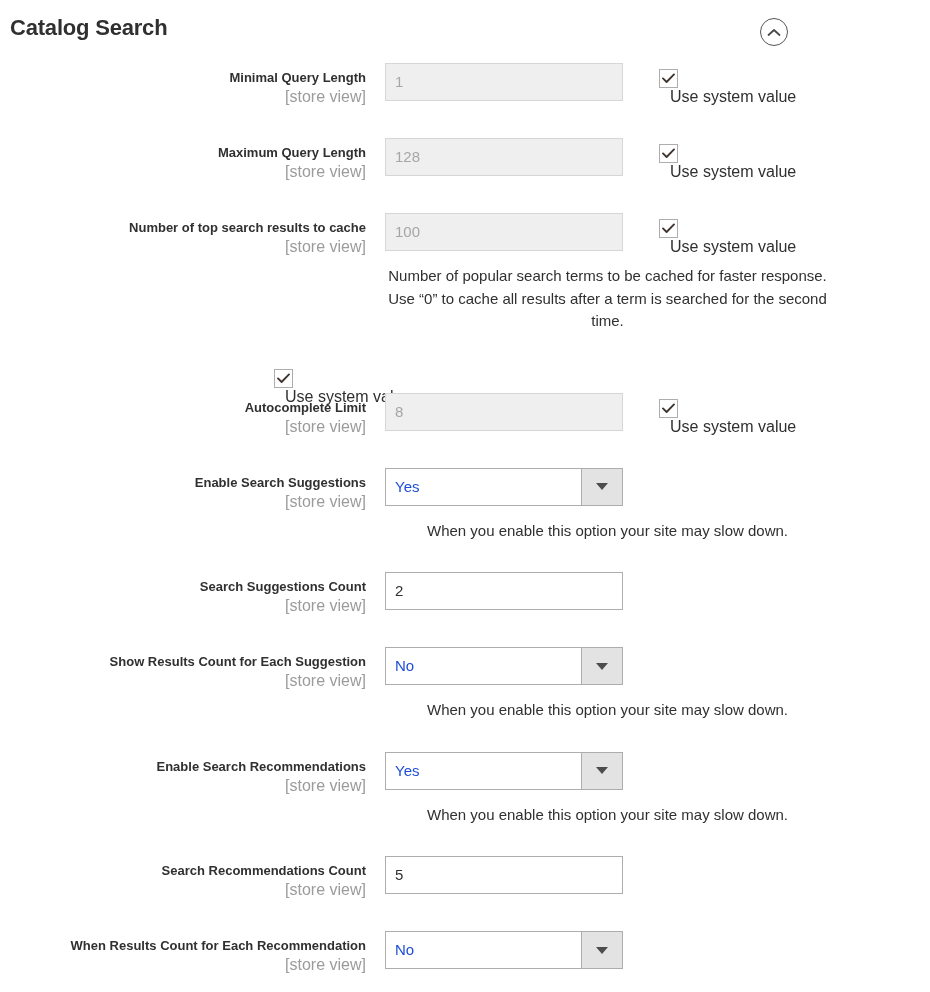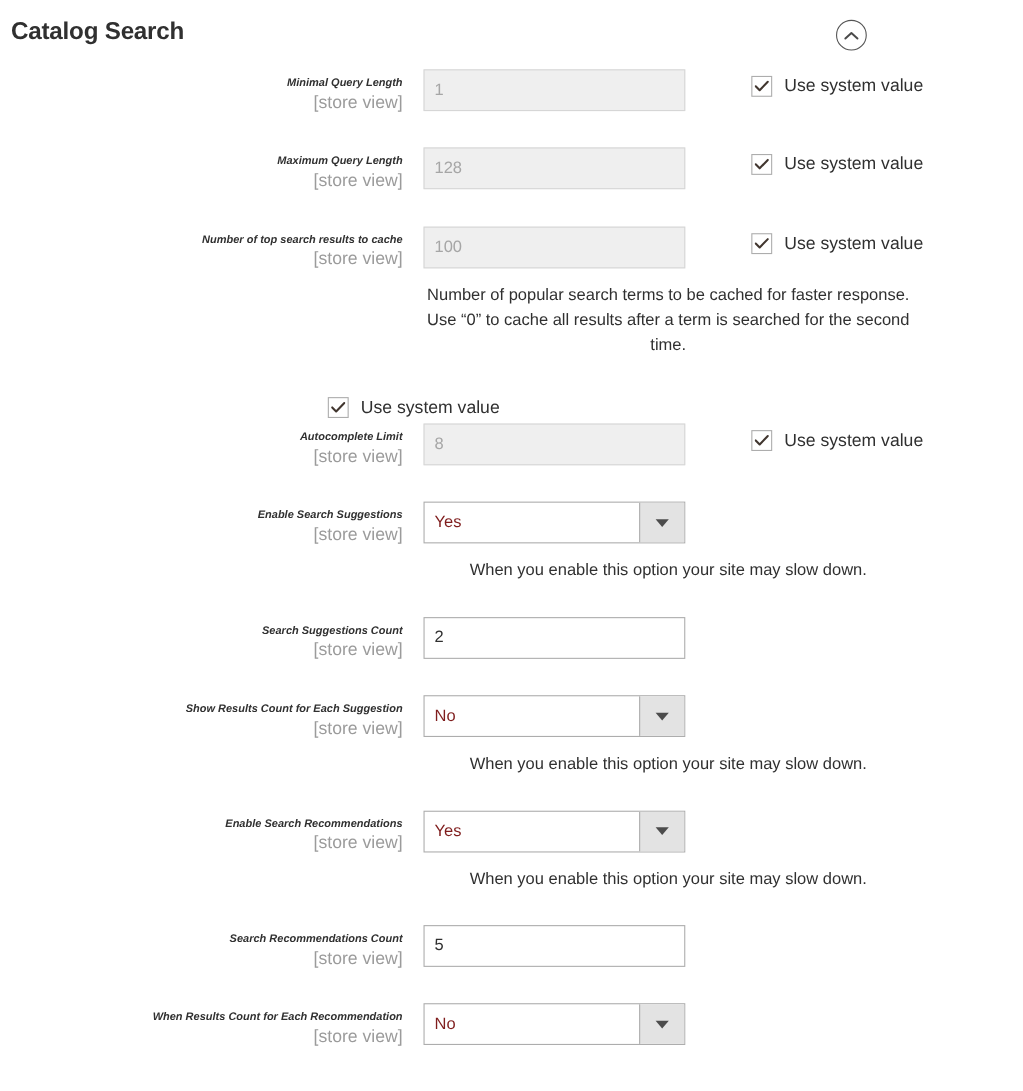--- a/index.html
+++ b/index.html
@@ -66,26 +66,25 @@
 
   .label-col {
     width: 385px;
     flex: 0 0 385px;
     text-align: right;
     padding-right: 19px;
     box-sizing: border-box;
     padding-top: 7px;
   }
   .field-label {
-    font-size: 10px;
+    font-size: 13px;
     font-weight: 700;
     color: #303030;
     line-height: 1.25;
     display: block;
-    font-style: italic;
   }
   .scope {
     display: block;
     font-size: 16px;
     font-weight: 400;
     color: #9b9b9b;
     line-height: 1.3;
     margin-top: 1px;
   }
 
@@ -124,21 +123,21 @@
     background: #ffffff;
     position: relative;
     display: block;
   }
   .ctrl-select .sel-text {
     position: absolute;
     left: 9px;
     top: 0;
     line-height: 36px;
     font-size: 15px;
-    color: #7f1d1d;
+    color: #1d4ed8;
   }
   .ctrl-select .sel-arrow {
     position: absolute;
     right: 0;
     top: 0;
     bottom: 0;
     width: 40px;
     border-left: 1px solid #adadad;
     background: #e3e3e3;
     display: flex;
@@ -169,25 +168,26 @@
     color: #303030;
     line-height: 1.5;
     margin-top: 14px;
     max-width: 480px;
     text-align: center;
   }
 
   
   .use-default {
     position: absolute;
-    left: 298px;
+    left: 274px;
     top: 6px;
     display: flex;
-    align-items: flex-end;
+    align-items: flex-start;
     white-space: nowrap;
+    flex-direction: column;
   }
   .cbox {
     width: 19px;
     height: 19px;
     border: 1px solid #adadad;
     background: #fff;
     box-sizing: border-box;
     display: flex;
     align-items: center;
     justify-content: center;

